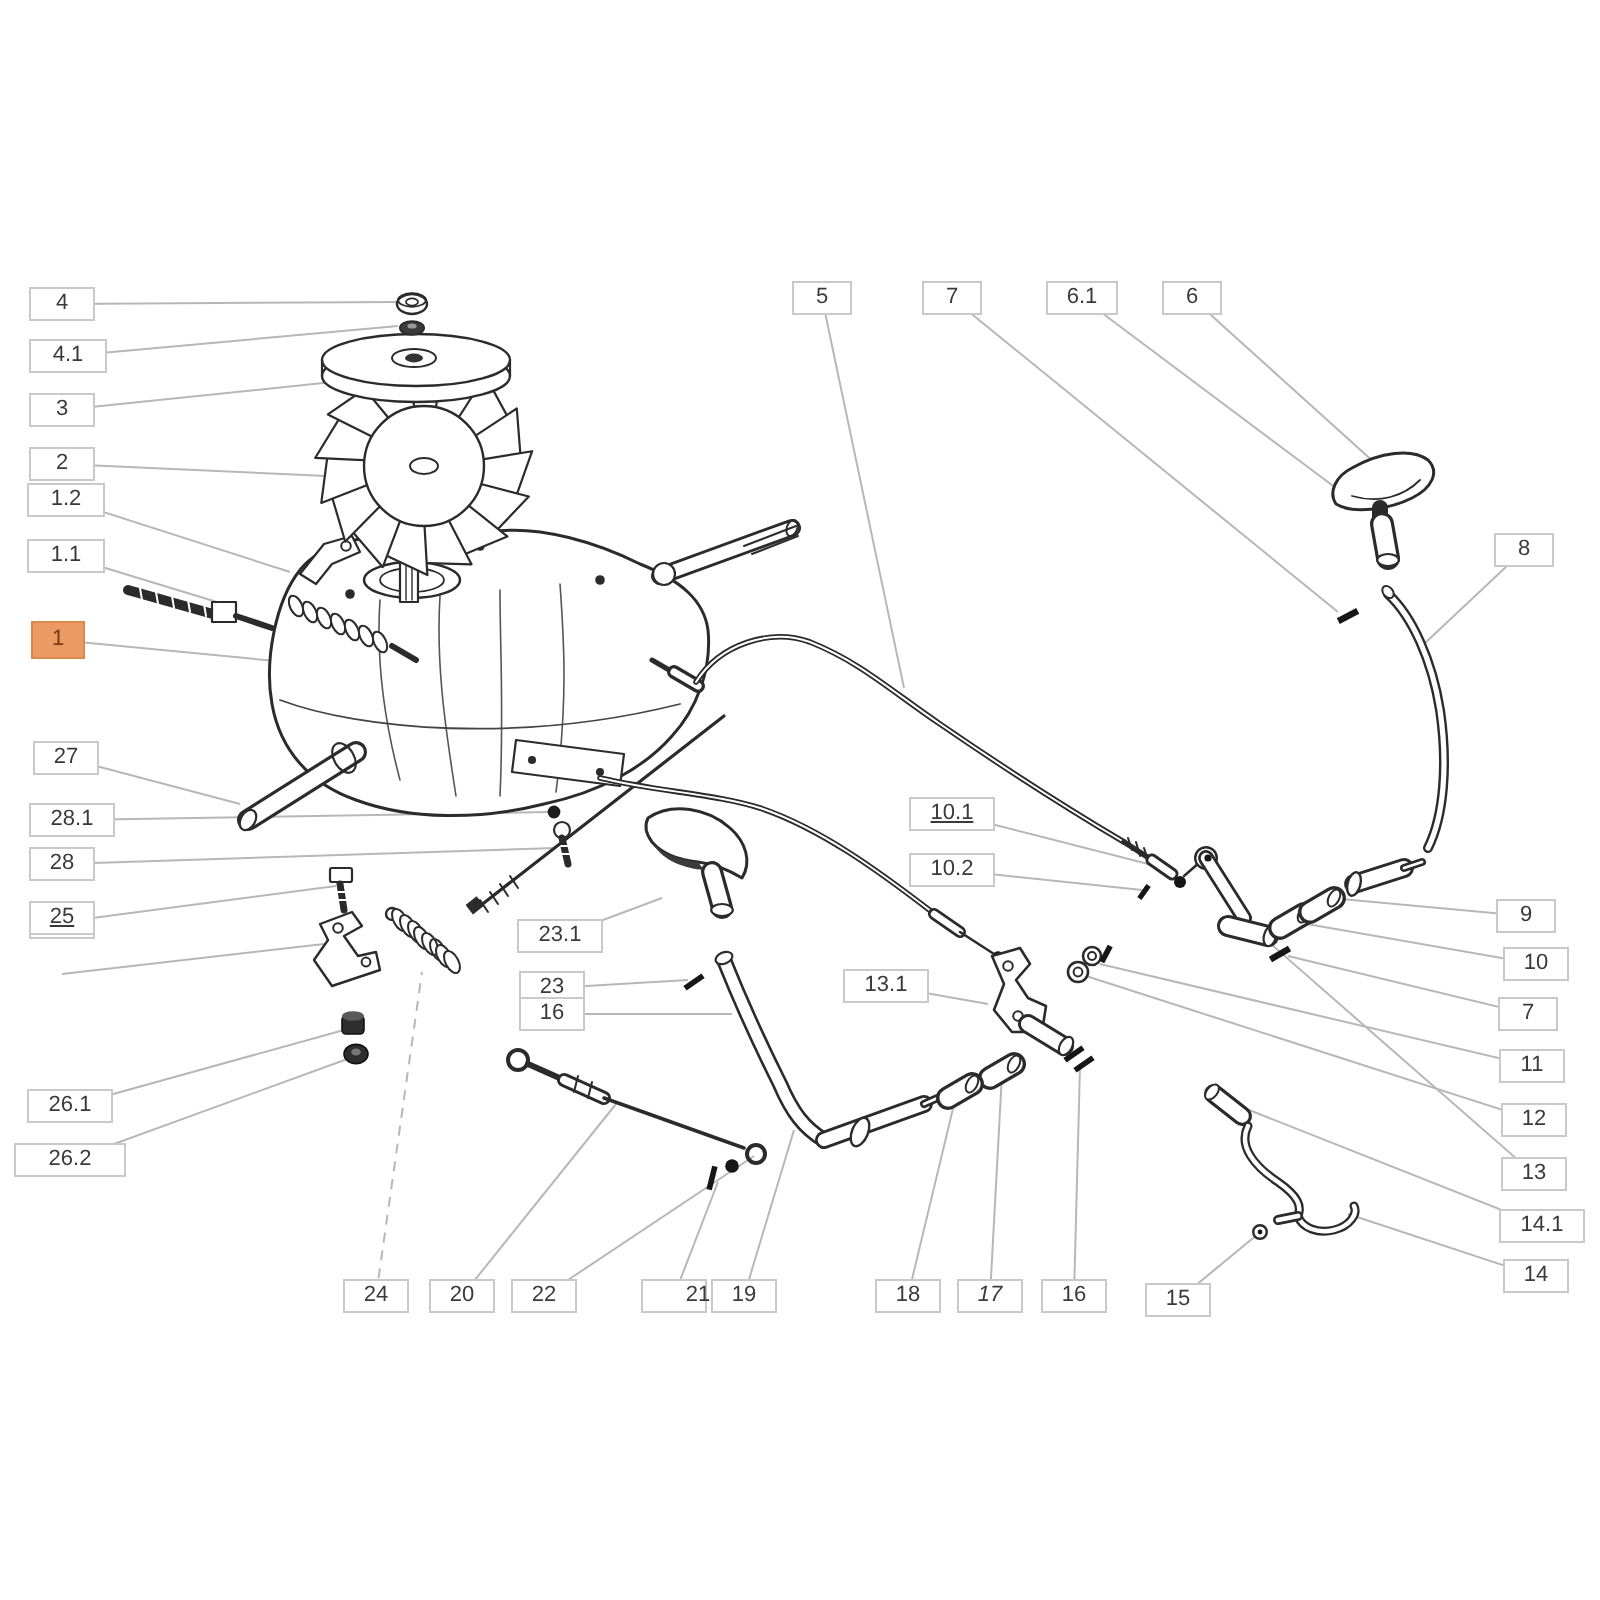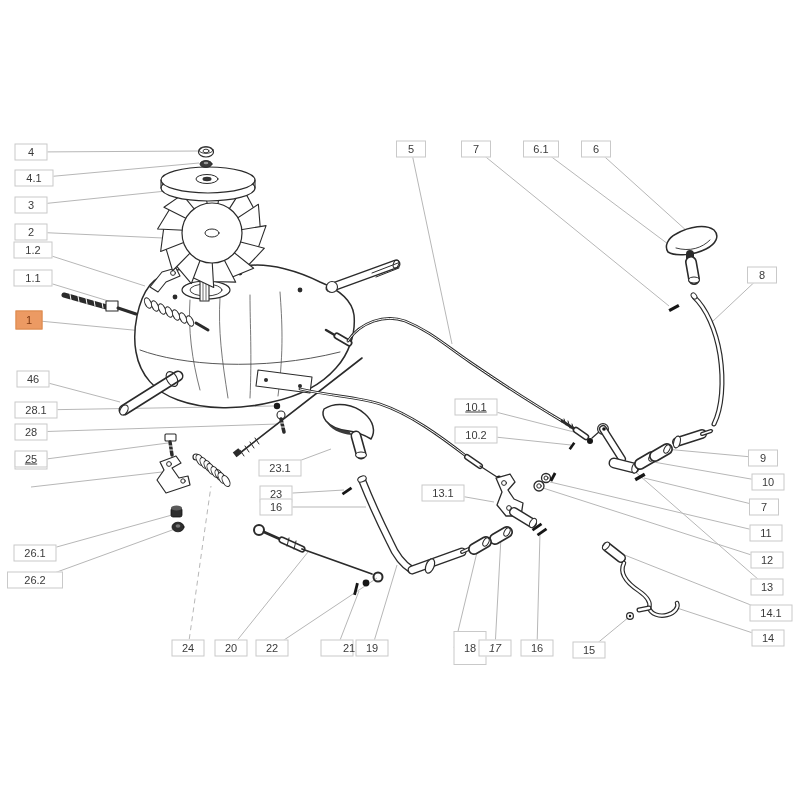--- a/index.html
+++ b/index.html
@@ -381,21 +381,21 @@
 </svg>
 
 <div id="label-layer">
       <div class="part-label" style="left: 31px; top: 152px; width: 33px; height: 17px;">4</div>
       <div class="part-label" style="left: 34px; top: 178px; width: 39px; height: 17px;">4.1</div>
       <div class="part-label" style="left: 31px; top: 205px; width: 33px; height: 17px;">3</div>
       <div class="part-label" style="left: 31px; top: 232px; width: 33px; height: 17px;">2</div>
       <div class="part-label" style="left: 33px; top: 250px; width: 39px; height: 17px;">1.2</div>
       <div class="part-label" style="left: 33px; top: 278px; width: 39px; height: 17px;">1.1</div>
       <div class="part-label hl" style="left: 29px; top: 320px; width: 27px; height: 19px;">1</div>
-      <div class="part-label" style="left: 33px; top: 379px; width: 33px; height: 17px;">46</div>
+      <div class="part-label" style="left: 33px; top: 379px; width: 33px; height: 17px;">27</div>
       <div class="part-label" style="left: 36px; top: 410px; width: 43px; height: 17px;">28.1</div>
       <div class="part-label" style="left: 31px; top: 432px; width: 33px; height: 17px;">28</div>
       <div class="part-label" style="left: 31px; top: 461px; width: 33px; height: 17px;">26</div>
       <div class="part-label" style="left: 31px; top: 459px; width: 33px; height: 17px; text-decoration: underline;">25</div>
       <div class="part-label" style="left: 35px; top: 553px; width: 43px; height: 17px;">26.1</div>
       <div class="part-label" style="left: 35px; top: 580px; width: 56px; height: 17px;">26.2</div>
       <div class="part-label" style="left: 411px; top: 149px; width: 30px; height: 17px;">5</div>
       <div class="part-label" style="left: 476px; top: 149px; width: 30px; height: 17px;">7</div>
       <div class="part-label" style="left: 541px; top: 149px; width: 36px; height: 17px;">6.1</div>
       <div class="part-label" style="left: 596px; top: 149px; width: 30px; height: 17px;">6</div>
@@ -412,19 +412,19 @@
       <div class="part-label" style="left: 476px; top: 435px; width: 43px; height: 17px;">10.2</div>
       <div class="part-label" style="left: 280px; top: 468px; width: 43px; height: 17px; text-align: right;">23.1</div>
       <div class="part-label" style="left: 276px; top: 494px; width: 33px; height: 17px;">23</div>
       <div class="part-label" style="left: 276px; top: 507px; width: 33px; height: 17px;">16</div>
       <div class="part-label" style="left: 443px; top: 493px; width: 43px; height: 17px;">13.1</div>
       <div class="part-label" style="left: 188px; top: 648px; width: 33px; height: 17px;">24</div>
       <div class="part-label" style="left: 231px; top: 648px; width: 33px; height: 17px;">20</div>
       <div class="part-label" style="left: 272px; top: 648px; width: 33px; height: 17px;">22</div>
       <div class="part-label" style="left: 337px; top: 648px; width: 33px; height: 17px; padding-left: 24px;">21</div>
       <div class="part-label" style="left: 372px; top: 648px; width: 33px; height: 17px;">19</div>
-      <div class="part-label" style="left: 454px; top: 648px; width: 33px; height: 34px; margin-left: 16px;">18</div>
+      <div class="part-label" style="left: 454px; top: 648px; width: 33px; height: 17px;">18</div>
       <div class="part-label" style="left: 495px; top: 648px; width: 33px; height: 17px; font-style: italic;">17</div>
       <div class="part-label" style="left: 537px; top: 648px; width: 33px; height: 17px;">16</div>
       <div class="part-label" style="left: 589px; top: 650px; width: 33px; height: 17px;">15</div>
     </div>
 
 </div>
 
 </body></html>

